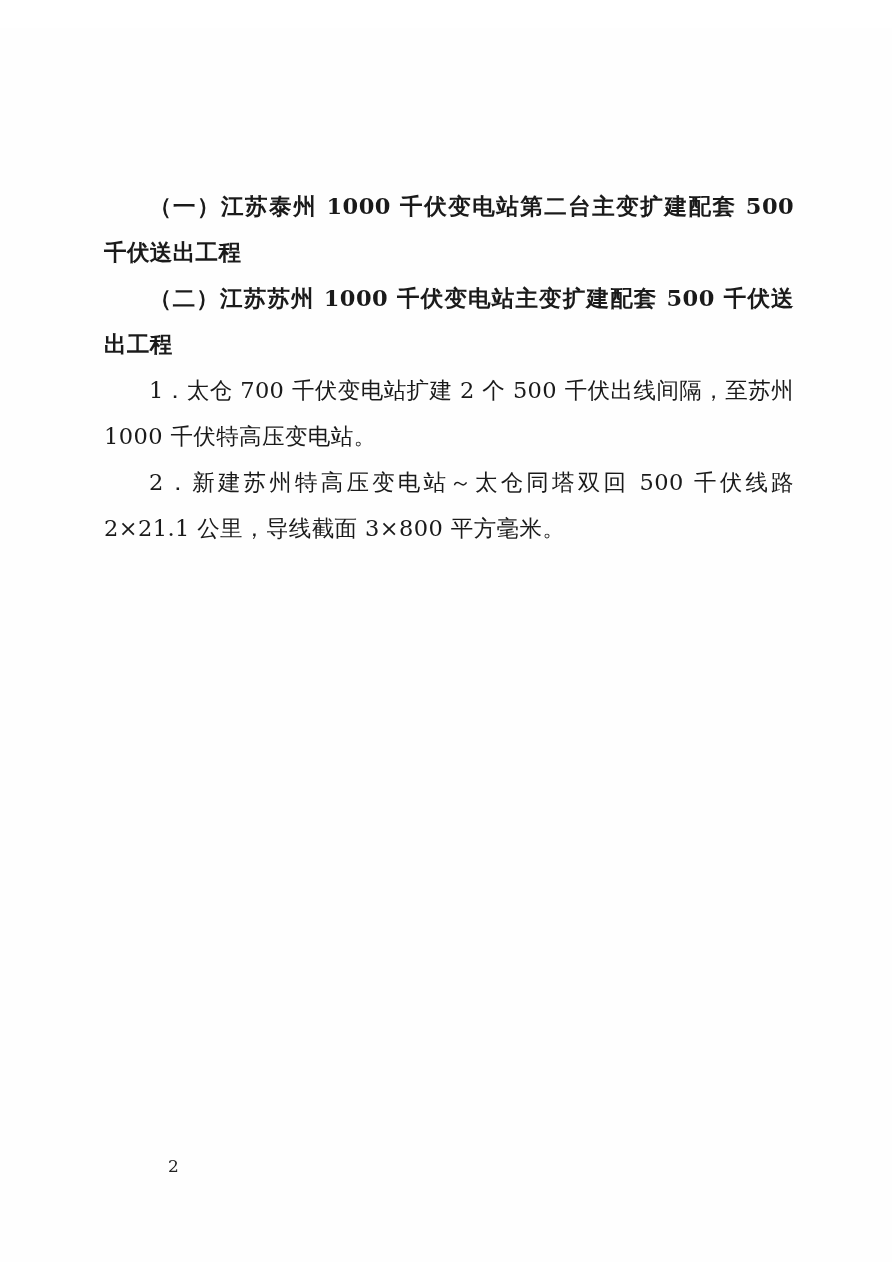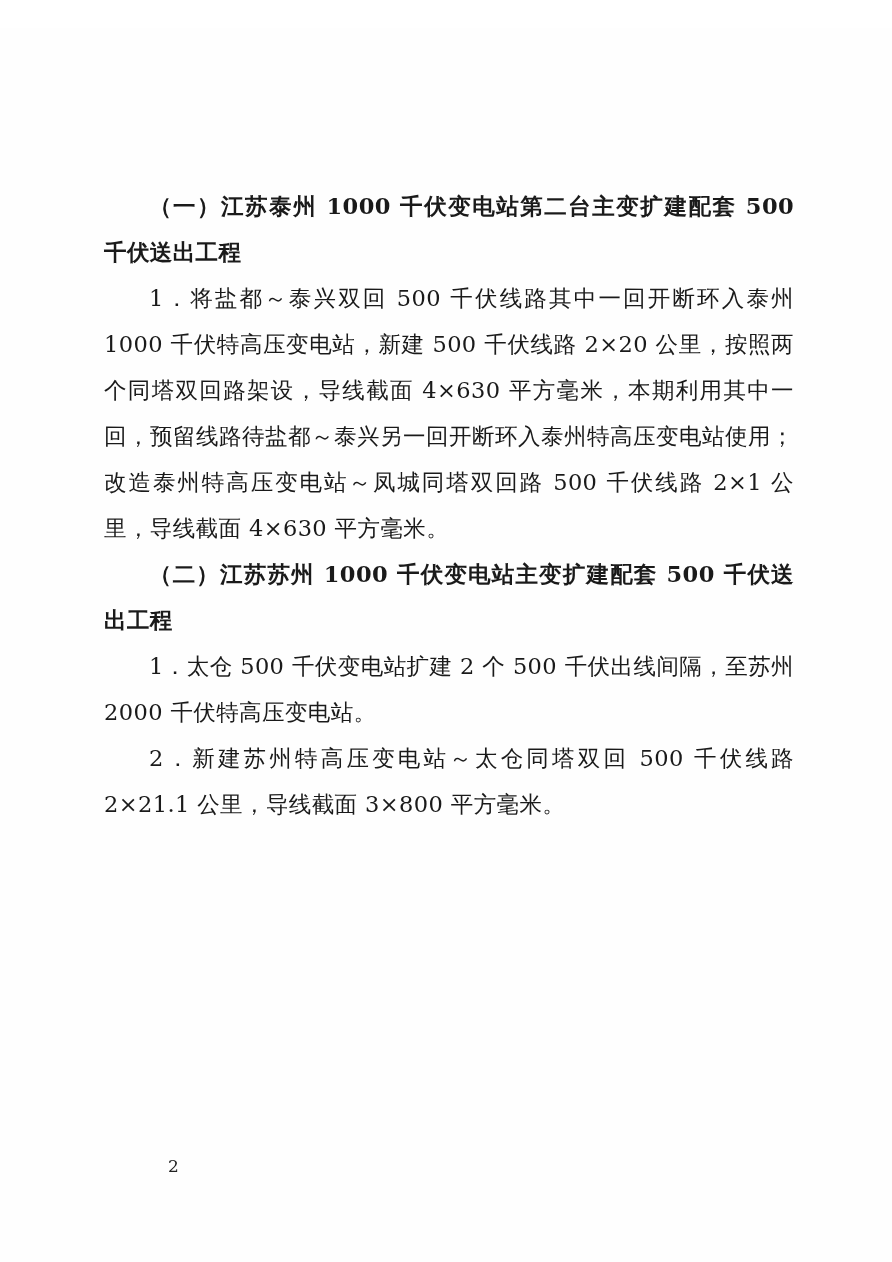--- a/index.html
+++ b/index.html
@@ -55,26 +55,25 @@
 </style>
 </head>
 <body>
 
 <div class="page">
 
   <div class="content">
 
     <p class="para heading">（一）江苏泰州 1000 千伏变电站第二台主变扩建配套 500 千伏送出工程</p>
 
-    <p class="para body-item">1．将盐都～泰兴双回 500 千伏线路其中一回开断环入泰州 1000 千伏特高压变电站，新建 500 千伏线路 2×20 公里，按照两个同塔双回路架设，导线截面 4×630 平方毫米，本期利用其中一回，预留线路待盐都～泰兴另一回开断环入泰州特高压变电站使用；改造泰州特高压变电站～凤城同塔双回路 500 千伏线路 2×1 公里，导线截面 4×630 平方毫米。</p>
 
 
     <p class="para heading">（二）江苏苏州 1000 千伏变电站主变扩建配套 500 千伏送出工程</p>
 
-    <p class="para body-item">1．太仓 500 千伏变电站扩建 2 个 500 千伏出线间隔，至苏州 2000 千伏特高压变电站。</p>
+    <p class="para body-item">1．太仓 700 千伏变电站扩建 2 个 500 千伏出线间隔，至苏州 1000 千伏特高压变电站。</p>
 
     <p class="para body-item">2．新建苏州特高压变电站～太仓同塔双回 500 千伏线路 2×21.1 公里，导线截面 3×800 平方毫米。</p>
 
 
 
 
 
   </div>
 
   <div class="page-number">2</div>

